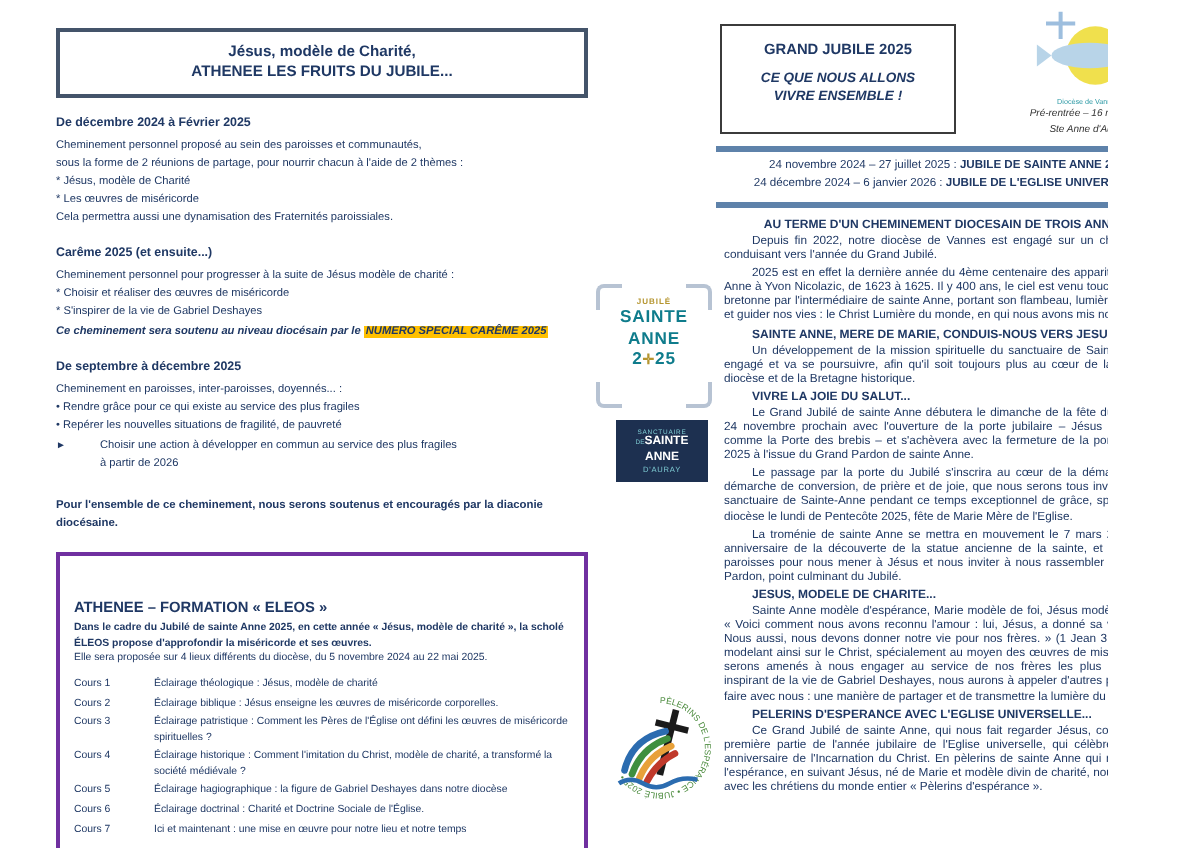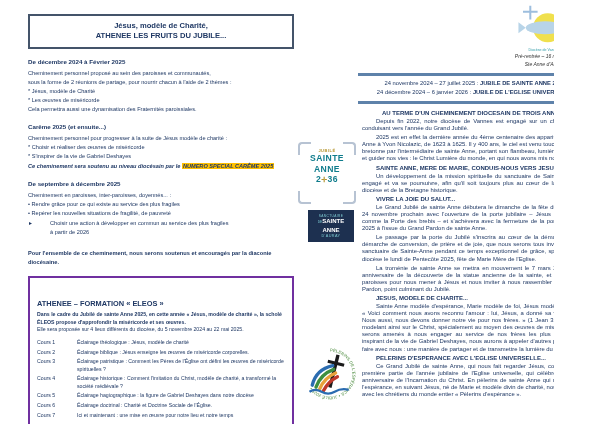--- a/index.html
+++ b/index.html
@@ -143,20 +143,25 @@
         <div class="course">
           <span class="clabel">Cours 7</span>
           <span class="ctext">Ici et maintenant : une mise en œuvre pour notre lieu et notre temps</span>
         </div>
       </div>
     </div>
   </section>
 
   <section class="page-right">
 
+    <div class="rp-titlebox">
+      <div class="rt1">GRAND JUBILE 2025</div>
+      <div class="rt2">CE QUE NOUS ALLONS</div>
+      <div class="rt2">VIVRE ENSEMBLE !</div>
+    </div>
 
     <div class="rp-logo">
       <svg width="60" height="42" viewBox="0 0 64 46">
         <path d="M17,2 v15 M9,8.5 h16" stroke="#9dbede" stroke-width="2.2" fill="none"></path>
         <circle cx="36" cy="26" r="16" fill="#f0e04d"></circle>
         <path d="M12,26 l-8,-6 v12 z" fill="#b8d4e8"></path>
         <ellipse cx="33" cy="26" rx="21" ry="7" fill="#b8d4e8"></ellipse>
         <circle cx="48" cy="25" r="1.2" fill="#5e82aa"></circle>
       </svg>
       <div class="logo-cap">Diocèse de Vannes</div>
@@ -175,21 +180,21 @@
 
     <div class="ml-jubile">
       <span class="corner c-tl"></span>
       <span class="corner c-tr"></span>
       <span class="corner c-bl"></span>
       <span class="corner c-br"></span>
       <div class="jl-top">JUBILÉ</div>
       <div class="jl-main">SAINTE</div>
       <div class="jl-main">ANNE</div>
       <div class="jl-main">
-        <span>2</span><span class="jl-cross">✛</span><span>36</span>
+        <span>2</span><span class="jl-cross">✛</span><span>25</span>
       </div>
     </div>
 
     <div class="ml-sanct">
       <div class="sa1">SANCTUAIRE</div>
       <div class="sa2"><span class="pre">DE</span><span>SAINTE</span></div>
       <div class="sa2">ANNE</div>
       <div class="sa4">D'AURAY</div>
     </div>
 

